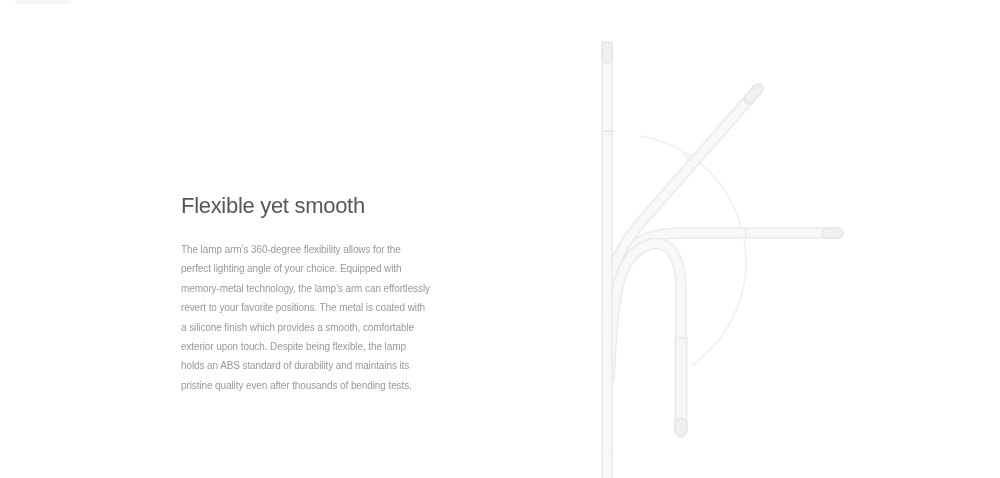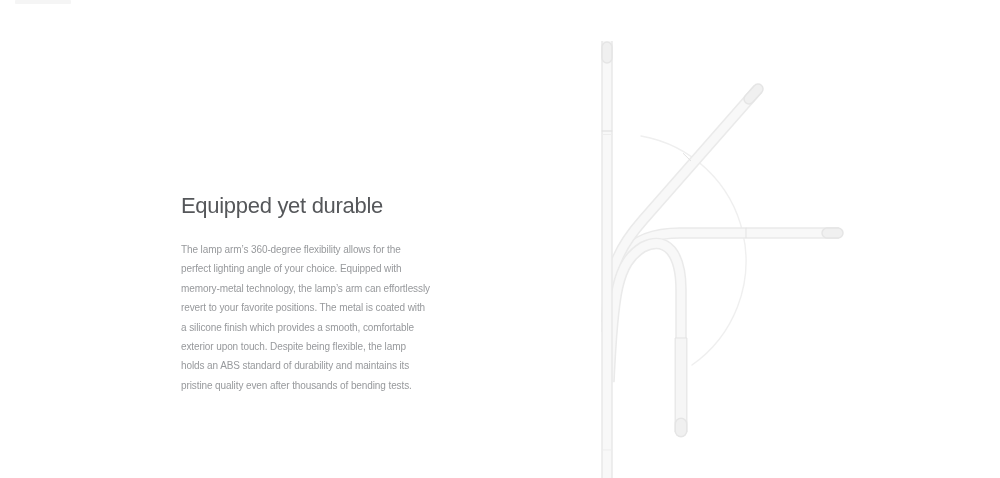--- a/index.html
+++ b/index.html
@@ -57,21 +57,21 @@
   }
 </style>
 </head>
 <body>
 
 <div class="screen">
 
   <div class="top-artifact"></div>
 
   <div class="content-block">
-    <h2 class="section-heading">Equipped yet durable</h2>
+    <h2 class="section-heading">Flexible yet smooth</h2>
     <p class="section-paragraph">The lamp arm’s 360-degree flexibility allows for the
 perfect lighting angle of your choice. Equipped with
 memory-metal technology, the lamp’s arm can effortlessly
 revert to your favorite positions. The metal is coated with
 a silicone finish which provides a smooth, comfortable
 exterior upon touch. Despite being flexible, the lamp
 holds an ABS standard of durability and maintains its
 pristine quality even after thousands of bending tests.</p>
   </div>
 

